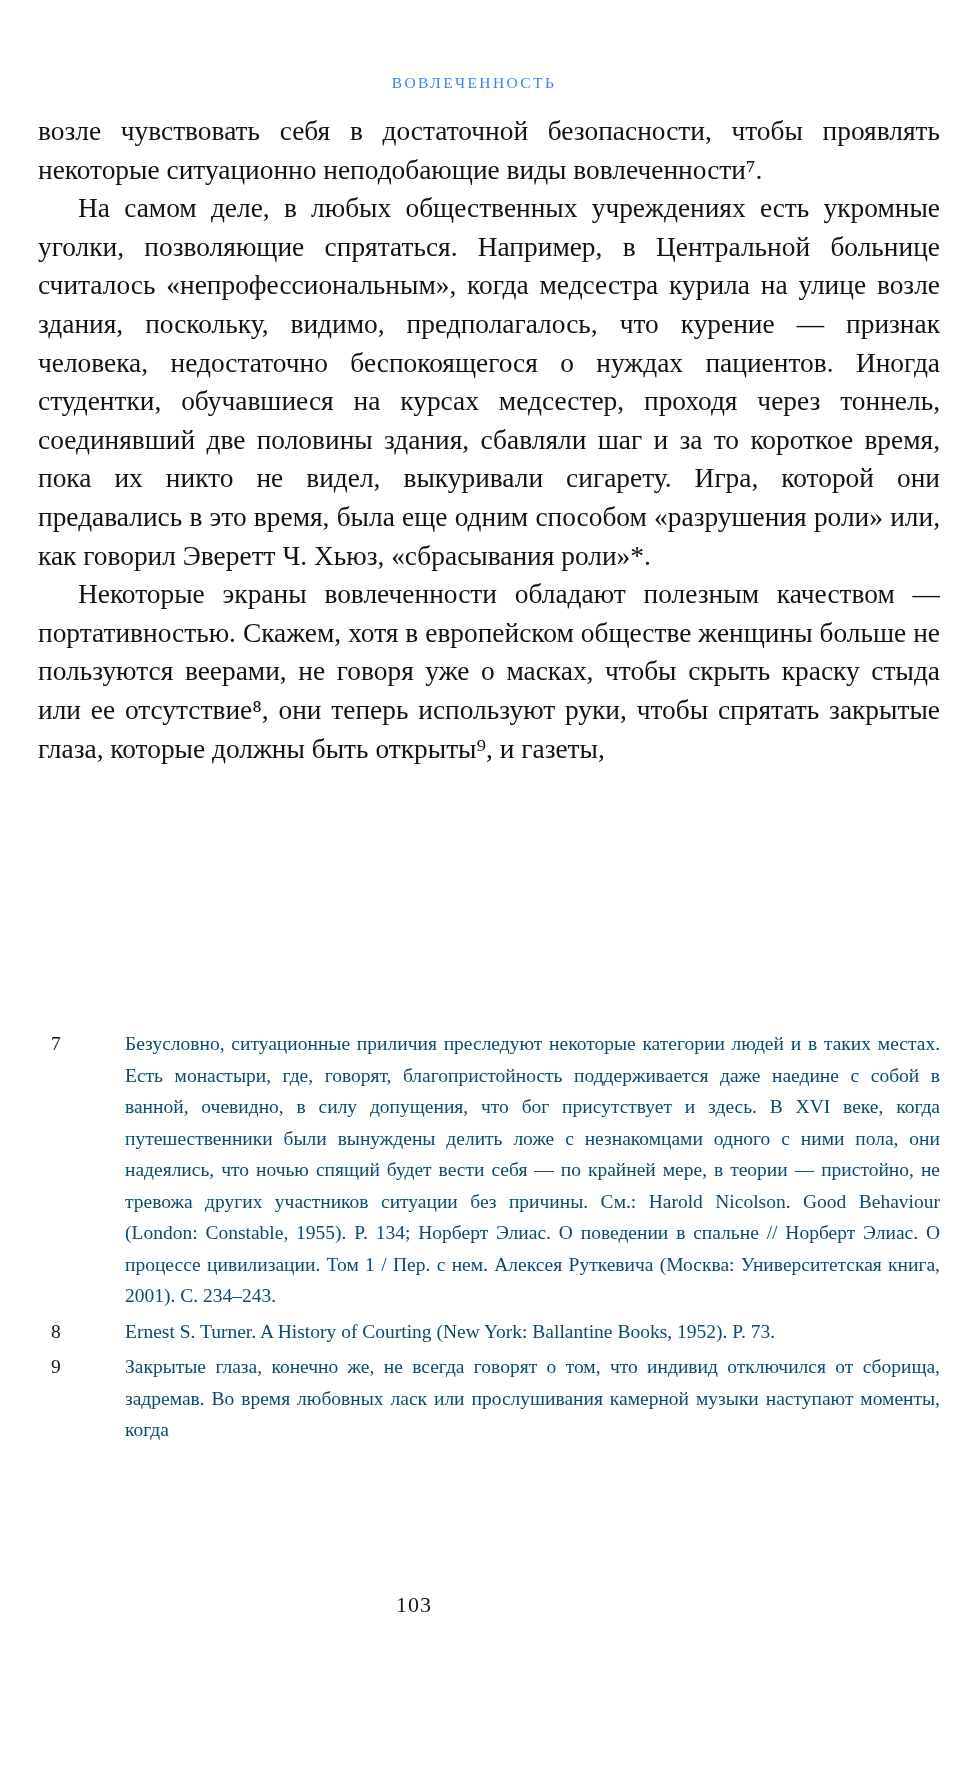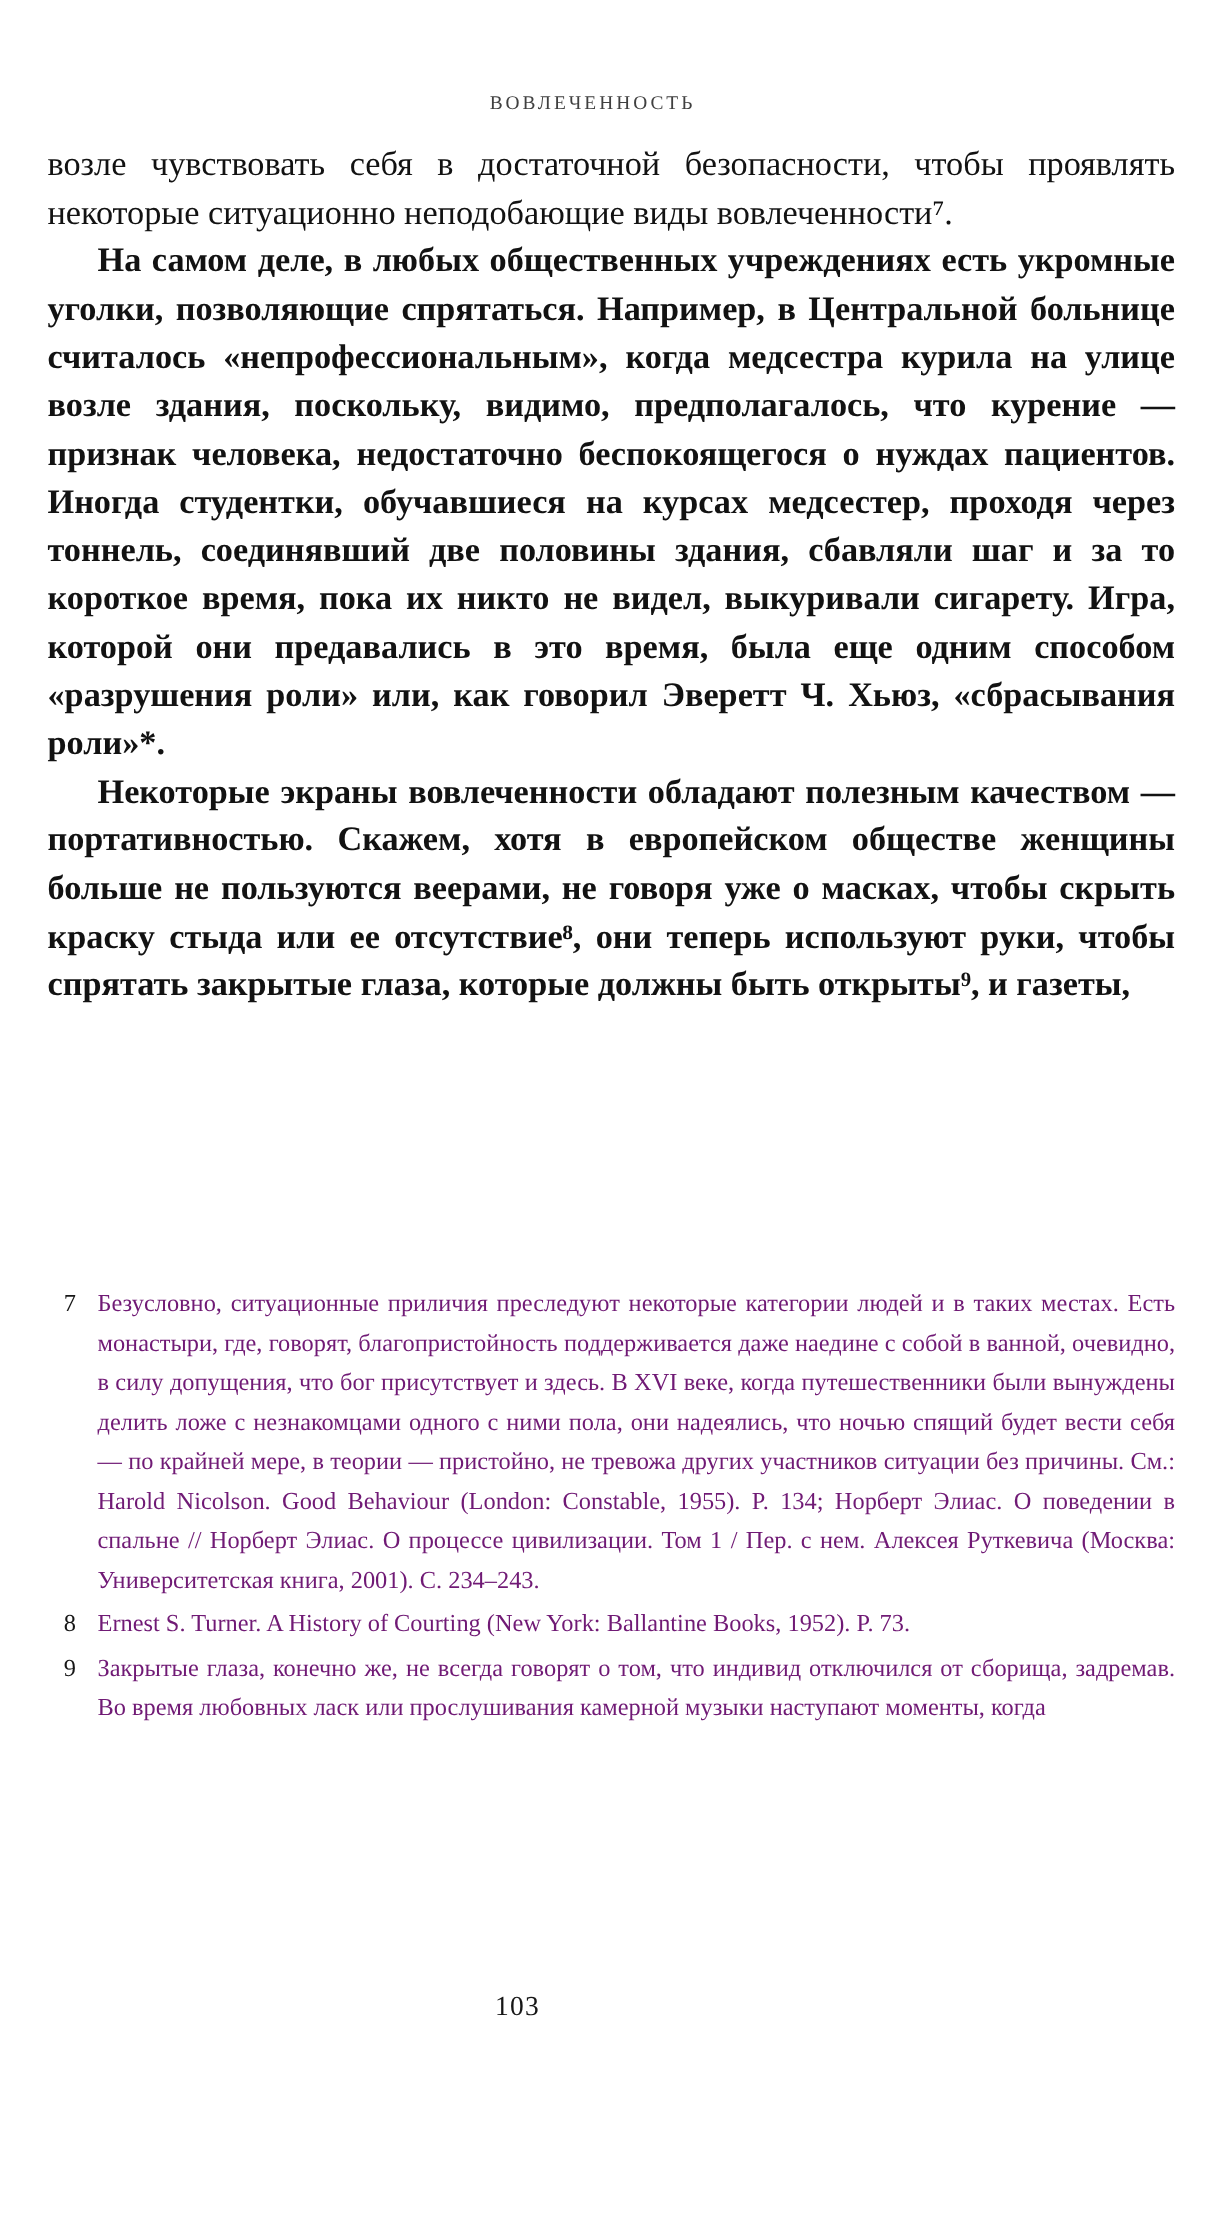--- a/index.html
+++ b/index.html
@@ -26,40 +26,39 @@
   .running-head {
     position: absolute;
     top: 74px;
     left: 0;
     width: 948px;
     text-align: center;
     font-size: 15.5px;
     letter-spacing: 2.4px;
     font-variant: small-caps;
     text-transform: uppercase;
-    color: #404040;
+    color: #3b82f6;
   }
   .body-block {
     position: absolute;
     top: 112px;
     left: 38px;
     width: 902px;
   }
   .body-block p {
     margin: 0;
     font-size: 27.4px;
     line-height: 38.6px;
     text-align: justify;
     text-justify: inter-word;
     hyphens: manual;
     color: #121212;
   }
   .body-block p.indent {
     text-indent: 40px;
-    font-weight: bold;
   }
   .notes {
     position: absolute;
     top: 1028px;
     left: 38px;
     width: 902px;
   }
   .note {
     display: flex;
     align-items: flex-start;
@@ -73,21 +72,22 @@
     line-height: 31.5px;
     color: #161616;
     padding-left: 13px;
     box-sizing: border-box;
   }
   .note-text {
     flex: 1 1 auto;
     font-size: 19.5px;
     line-height: 31.5px;
     text-align: justify;
-    color: #701a75;
+    color: #0c4a6e;
+    margin-left: 47px;
   }
   .folio {
     position: absolute;
     top: 1592px;
     left: 0;
     width: 828px;
     text-align: center;
     font-size: 22px;
     letter-spacing: 1px;
     color: #161616;

